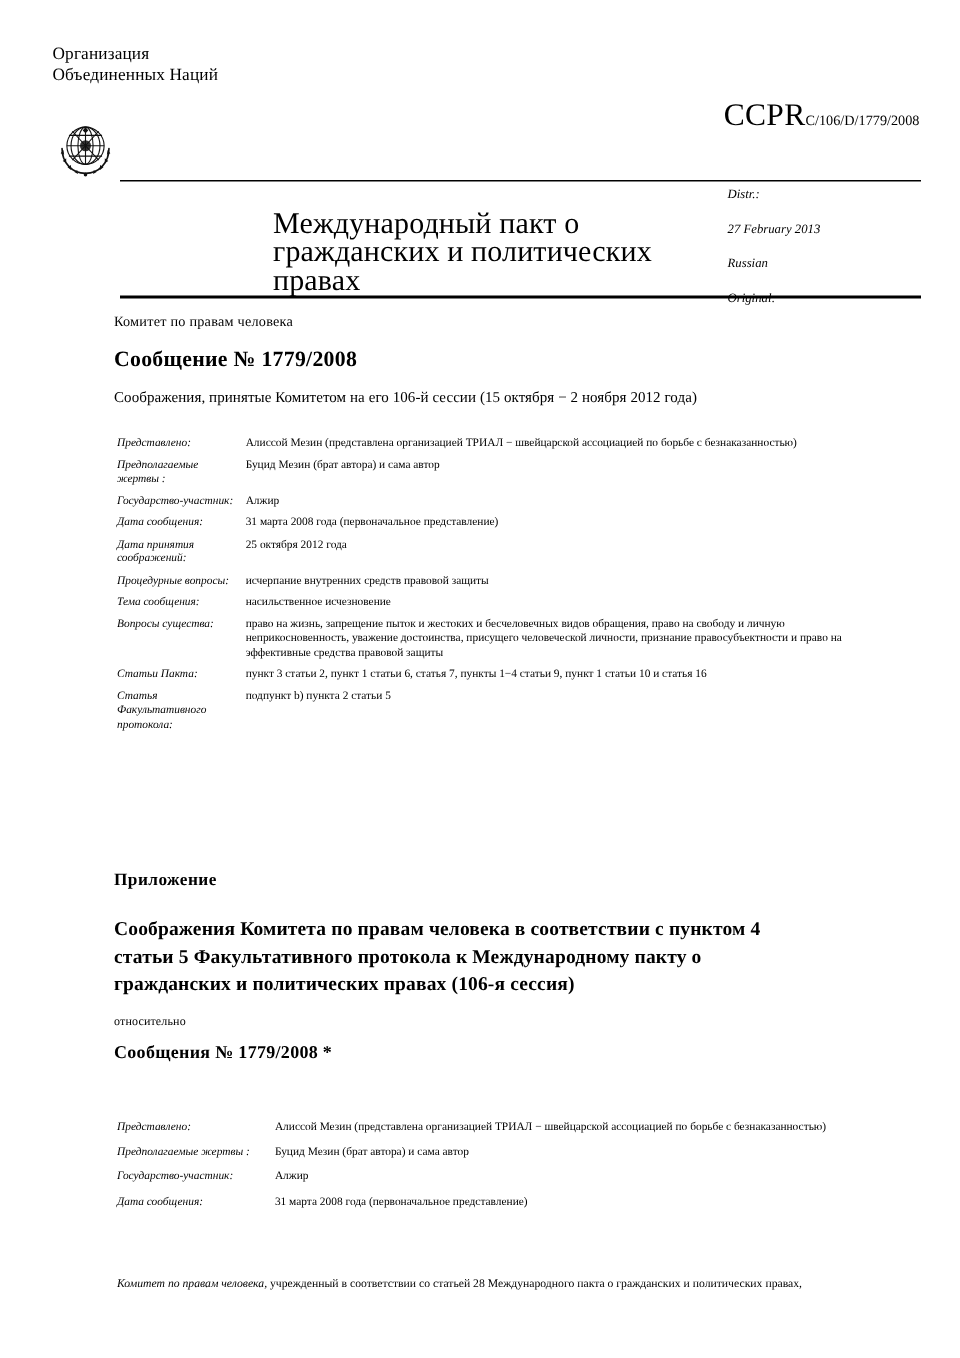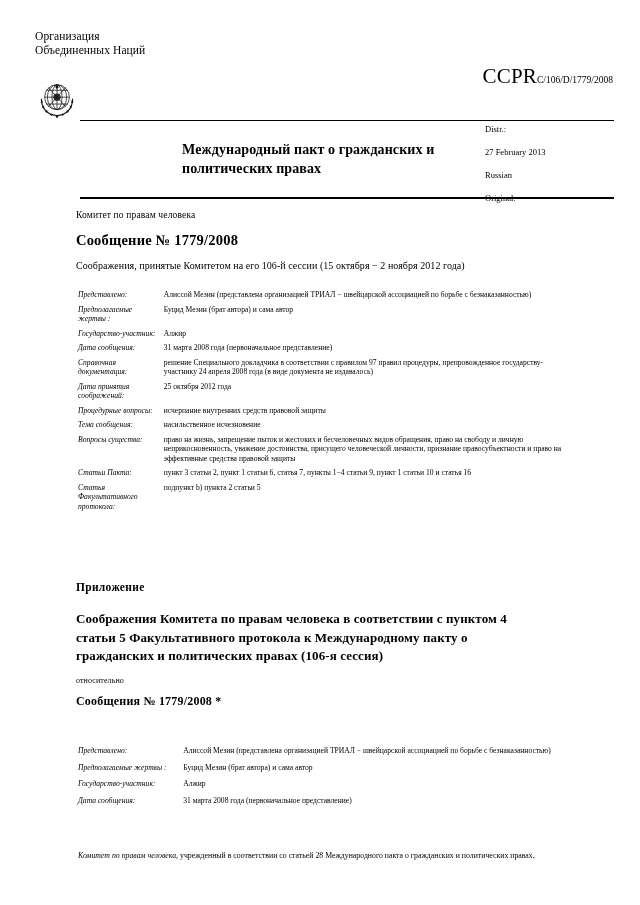--- a/index.html
+++ b/index.html
@@ -79,36 +79,37 @@
     width: 534px;
     height: 2px;
     background: #000;
   }
 
   .pact-title {
     position: absolute;
     left: 178px;
     top: 140px;
     width: 282px;
-    font-size: 14px;
-    font-weight: bold;
+    font-size: 20px;
+    font-weight: normal;
     line-height: 19px;
     letter-spacing: 0.1px;
   }
 
   .distr-block {
     position: absolute;
     left: 481px;
     top: 124px;
     width: 140px;
     font-size: 8.5px;
     line-height: 10px;
   }
   .distr-block > div {
     margin-bottom: 13px;
+    font-style: italic;
   }
 
   
   .committee-line {
     position: absolute;
     left: 76px;
     top: 210px;
     font-size: 9.5px;
     font-weight: normal;
     letter-spacing: 0.15px;
@@ -295,24 +296,20 @@
         </tr>
         <tr>
           <td class="lbl">Государство-участник:</td>
           <td class="val">Алжир</td>
         </tr>
         <tr>
           <td class="lbl">Дата сообщения:</td>
           <td class="val">31 марта 2008 года (первоначальное представление)</td>
         </tr>
         <tr>
-          <td class="lbl">Справочная документация:</td>
-          <td class="val">решение Специального докладчика в соответствии с правилом 97 правил процедуры, препровожденное государству-участнику 24 апреля 2008 года (в виде документа не издавалось)</td>
-        </tr>
-        <tr>
           <td class="lbl">Дата принятия соображений:</td>
           <td class="val">25 октября 2012 года</td>
         </tr>
         <tr>
           <td class="lbl">Процедурные вопросы:</td>
           <td class="val">исчерпание внутренних средств правовой защиты</td>
         </tr>
         <tr>
           <td class="lbl">Тема сообщения:</td>
           <td class="val">насильственное исчезновение</td>

